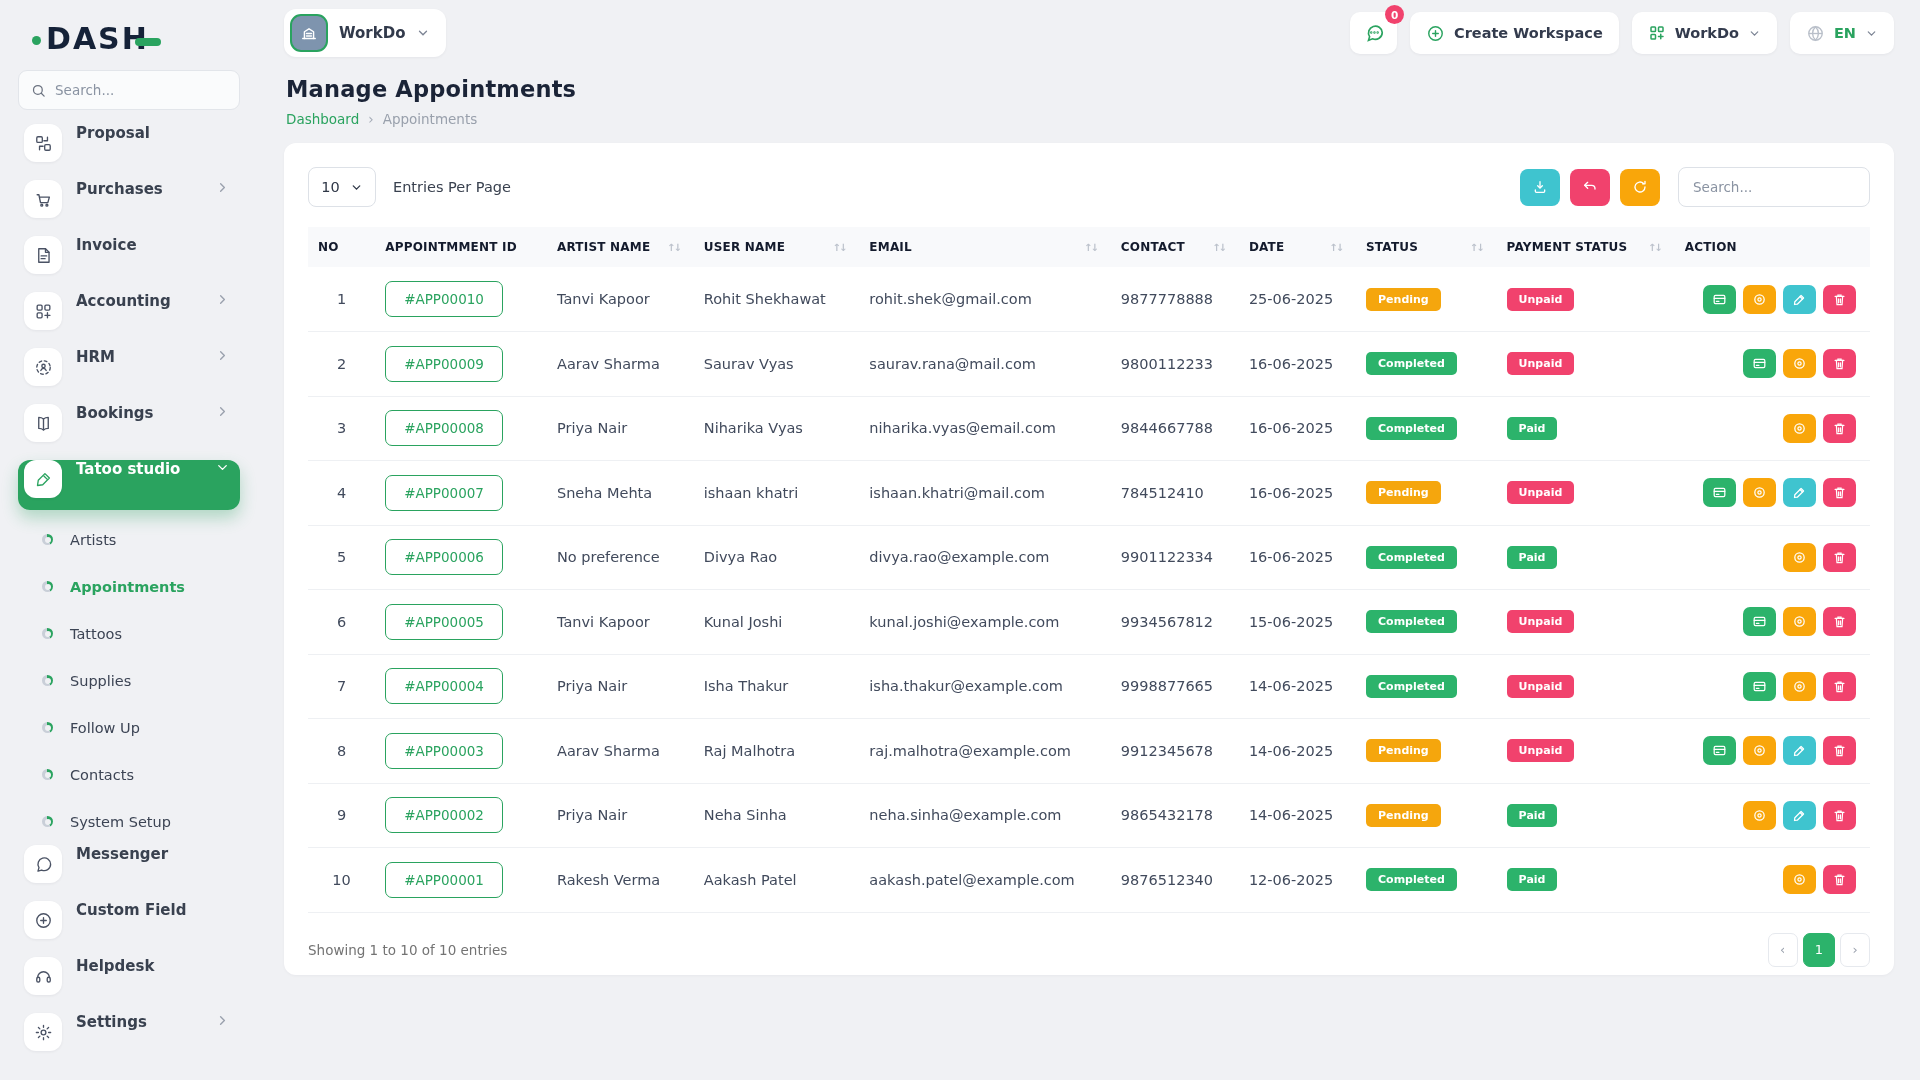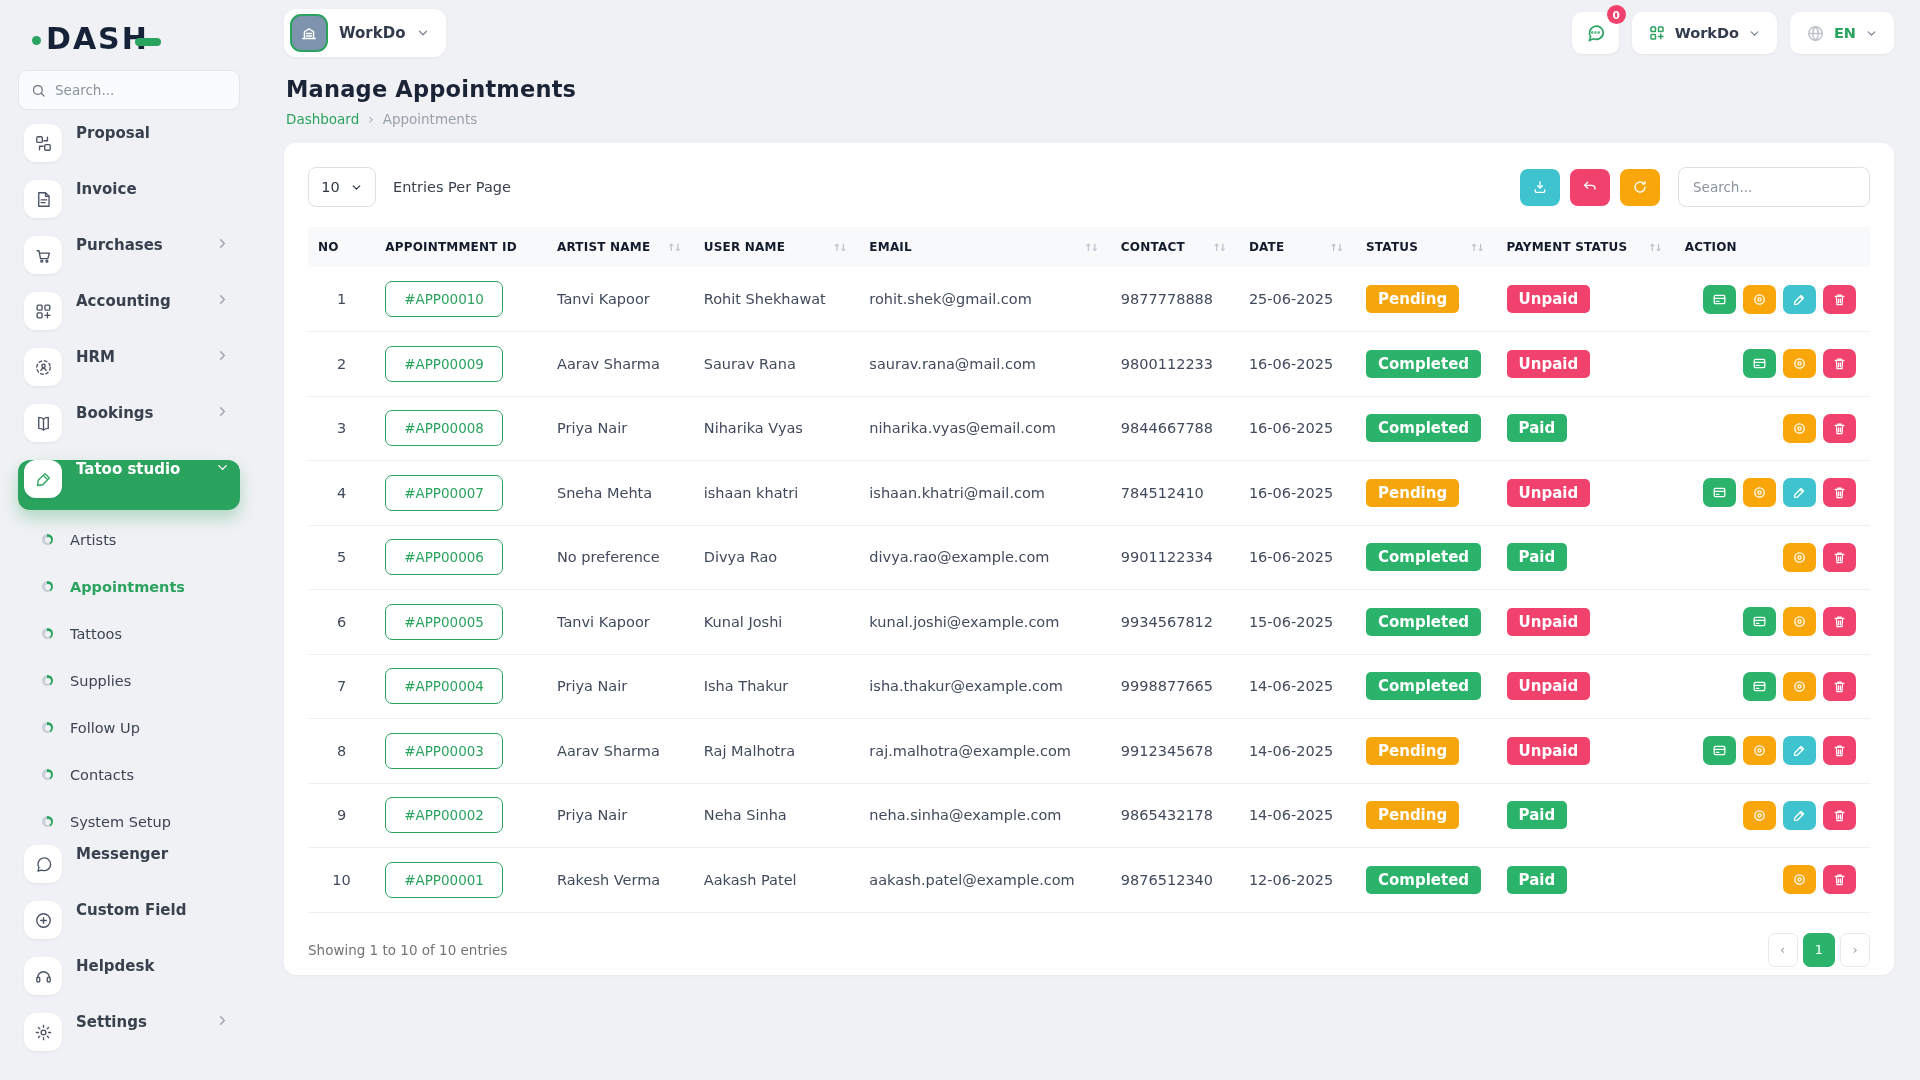--- a/index.html
+++ b/index.html
@@ -62,21 +62,21 @@
   .tbl-search{width:192px;height:40px;border:1px solid var(--border);border-radius:8px;padding:0 14px;font-size:13.5px;color:#51596b;outline:none;margin-left:8px;font-family:inherit;background:#fff;}
   .tbl-search::placeholder{color:#8a93a2;}
 
   table{width:100%;border-collapse:collapse;table-layout:fixed;}
   thead th{background:#f8f9fb;padding:13px 10px;text-align:left;font-size:12px;font-weight:700;color:#141b2d;letter-spacing:.2px;}
   .th-inner{display:flex;align-items:center;}
   .sort{margin-left:auto;color:#bcc2cc;font-size:10px;letter-spacing:-2px;padding-right:4px;cursor:pointer;}
   tbody td{height:64.5px;padding:0 10px;border-bottom:1px solid var(--line);font-size:14.5px;color:var(--text);overflow:hidden;white-space:nowrap;}
   td.c-no,th.c-no{text-align:center;}
   .chip{display:inline-block;border:1px solid var(--green);color:var(--green);background:#fff;font-size:13.5px;padding:9px 18px;border-radius:7px;cursor:pointer;}
-  .pill{display:inline-block;color:#fff;font-size:15px;font-weight:600;padding:5px 12px;border-radius:5px;text-align:center;}
+  .pill{display:inline-block;color:#fff;font-size:11px;font-weight:600;padding:5px 12px;border-radius:5px;text-align:center;}
   .pill.warning{background:var(--orange);} .pill.success{background:var(--green-badge);} .pill.danger{background:var(--pink);}
   .actions{display:flex;gap:7px;justify-content:flex-end;padding-right:4px;}
   .act{width:33px;height:29px;border-radius:7px;display:flex;align-items:center;justify-content:center;color:#fff;cursor:pointer;}
   .act.green{background:var(--green-badge);} .act.orange{background:#f9a60a;} .act.teal{background:var(--teal);} .act.pink{background:var(--pink);}
 
   .table-footer{display:flex;align-items:center;justify-content:space-between;margin-top:20px;}
   .showing{font-size:13.5px;color:#737373;}
   .pagination{display:flex;gap:5px;}
   .page-btn{min-width:30px;height:34px;padding:0 11px;border:1px solid #e6e9ee;border-radius:7px;background:#fff;color:#9aa1ad;font-size:13px;display:flex;align-items:center;justify-content:center;cursor:pointer;}
   .page-btn.active{background:var(--green-badge);border-color:var(--green-badge);color:#fff;}
@@ -108,41 +108,41 @@
               <rect x="13.5" y="13.5" width="7" height="7" rx="1.5"></rect>
               <path d="M17 4v4.5h-4.5"></path>
               <path d="M7 20v-4.5h4.5"></path>
             </svg>
           </span>
         <span>Proposal</span>
         </div>
         <div class="nav-item ">
         <span class="icon-tile">
             <svg width="19" height="19" viewBox="0 0 24 24" fill="none" stroke="currentColor" stroke-width="1.7" stroke-linecap="round" stroke-linejoin="round">
-              <path d="M6 3.5h8.5L19 8v12.5H6z"></path>
-              <path d="M14.5 3.5V8H19"></path>
-              <path d="M9 12.5h7M9 16h5"></path>
-            </svg>
-          </span>
-        <span>Invoice</span>
-        </div>
-        <div class="nav-item ">
-        <span class="icon-tile">
-            <svg width="19" height="19" viewBox="0 0 24 24" fill="none" stroke="currentColor" stroke-width="1.7" stroke-linecap="round" stroke-linejoin="round">
               <path d="M4 6h2.2l2 10h9.3l1.9-7H7"></path>
               <circle cx="9.8" cy="19.2" r="1.2"></circle>
               <circle cx="16.3" cy="19.2" r="1.2"></circle>
             </svg>
           </span>
         <span>Purchases</span>
         <span class="chev">
             <svg width="15" height="15" viewBox="0 0 24 24" fill="none" stroke="currentColor" stroke-width="2.2" stroke-linecap="round" stroke-linejoin="round">
               <path d="M9 6l6 6-6 6"></path>
             </svg>
           </span>
+        </div>
+        <div class="nav-item ">
+        <span class="icon-tile">
+            <svg width="19" height="19" viewBox="0 0 24 24" fill="none" stroke="currentColor" stroke-width="1.7" stroke-linecap="round" stroke-linejoin="round">
+              <path d="M6 3.5h8.5L19 8v12.5H6z"></path>
+              <path d="M14.5 3.5V8H19"></path>
+              <path d="M9 12.5h7M9 16h5"></path>
+            </svg>
+          </span>
+        <span>Invoice</span>
         </div>
         <div class="nav-item ">
         <span class="icon-tile">
             <svg width="19" height="19" viewBox="0 0 24 24" fill="none" stroke="currentColor" stroke-width="1.7" stroke-linecap="round" stroke-linejoin="round">
               <rect x="4" y="4" width="6.2" height="6.2" rx="1.4"></rect>
               <rect x="13.8" y="4" width="6.2" height="6.2" rx="1.4"></rect>
               <rect x="4" y="13.8" width="6.2" height="6.2" rx="1.4"></rect>
               <path d="M17 13.5v6.5M13.8 16.8h6.4"></path>
             </svg>
           </span>
@@ -288,20 +288,29 @@
       </div>
       <div class="top-right">
         <div class="hbtn chat-btn">
           <svg width="22" height="22" viewBox="0 0 24 24" fill="none" stroke="currentColor" stroke-width="1.8" stroke-linecap="round">
               <path d="M21 11.5a7.5 7.5 0 0 1-10.6 6.8L6 20l1.2-4A7.5 7.5 0 1 1 21 11.5z"></path>
               <circle cx="9" cy="11.5" r=".4" fill="currentColor"></circle>
               <circle cx="12.5" cy="11.5" r=".4" fill="currentColor"></circle>
               <circle cx="16" cy="11.5" r=".4" fill="currentColor"></circle>
             </svg>
           <span class="count-badge">0</span>
+        </div>
+        <div class="hbtn">
+          <span>
+            <svg width="19" height="19" viewBox="0 0 24 24" fill="none" stroke="#2aa35f" stroke-width="1.8" stroke-linecap="round">
+                <circle cx="12" cy="12" r="8.5"></circle>
+                <path d="M12 8.5v7M8.5 12h7"></path>
+              </svg>
+          </span>
+          <span>Create Workspace</span>
         </div>
         <div class="hbtn">
           <span>
             <svg width="18" height="18" viewBox="0 0 24 24" fill="none" stroke="#2aa35f" stroke-width="2" stroke-linecap="round">
                 <rect x="4" y="4" width="6" height="6" rx="1"></rect>
                 <rect x="14" y="4" width="6" height="6" rx="1"></rect>
                 <rect x="4" y="14" width="6" height="6" rx="1"></rect>
                 <path d="M17 13.5v6M14 16.5h6"></path>
               </svg>
           </span>
@@ -488,21 +497,21 @@
                       <path d="M10.5 10.8v6.4M13.5 10.8v6.4"></path>
                     </svg>
                   </span>
                 </div>
               </td>
     </tr>
             <tr>
       <td class="c-no">2</td>
       <td><span class="chip">#APP00009</span></td>
       <td>Aarav Sharma</td>
-      <td>Saurav Rana</td>
+      <td>Saurav Vyas</td>
       <td>saurav.rana@mail.com</td>
       <td>9800112233</td>
       <td>16-06-2025</td>
       <td><span class="pill success">Completed</span></td>
       <td><span class="pill danger">Unpaid</span></td>
       <td>
                 <div class="actions">
                   <span class="act green">
                     <svg width="15" height="15" viewBox="0 0 24 24" fill="none" stroke="#fff" stroke-width="2" stroke-linecap="round">
                       <rect x="3.5" y="5.5" width="17" height="13" rx="2"></rect>

